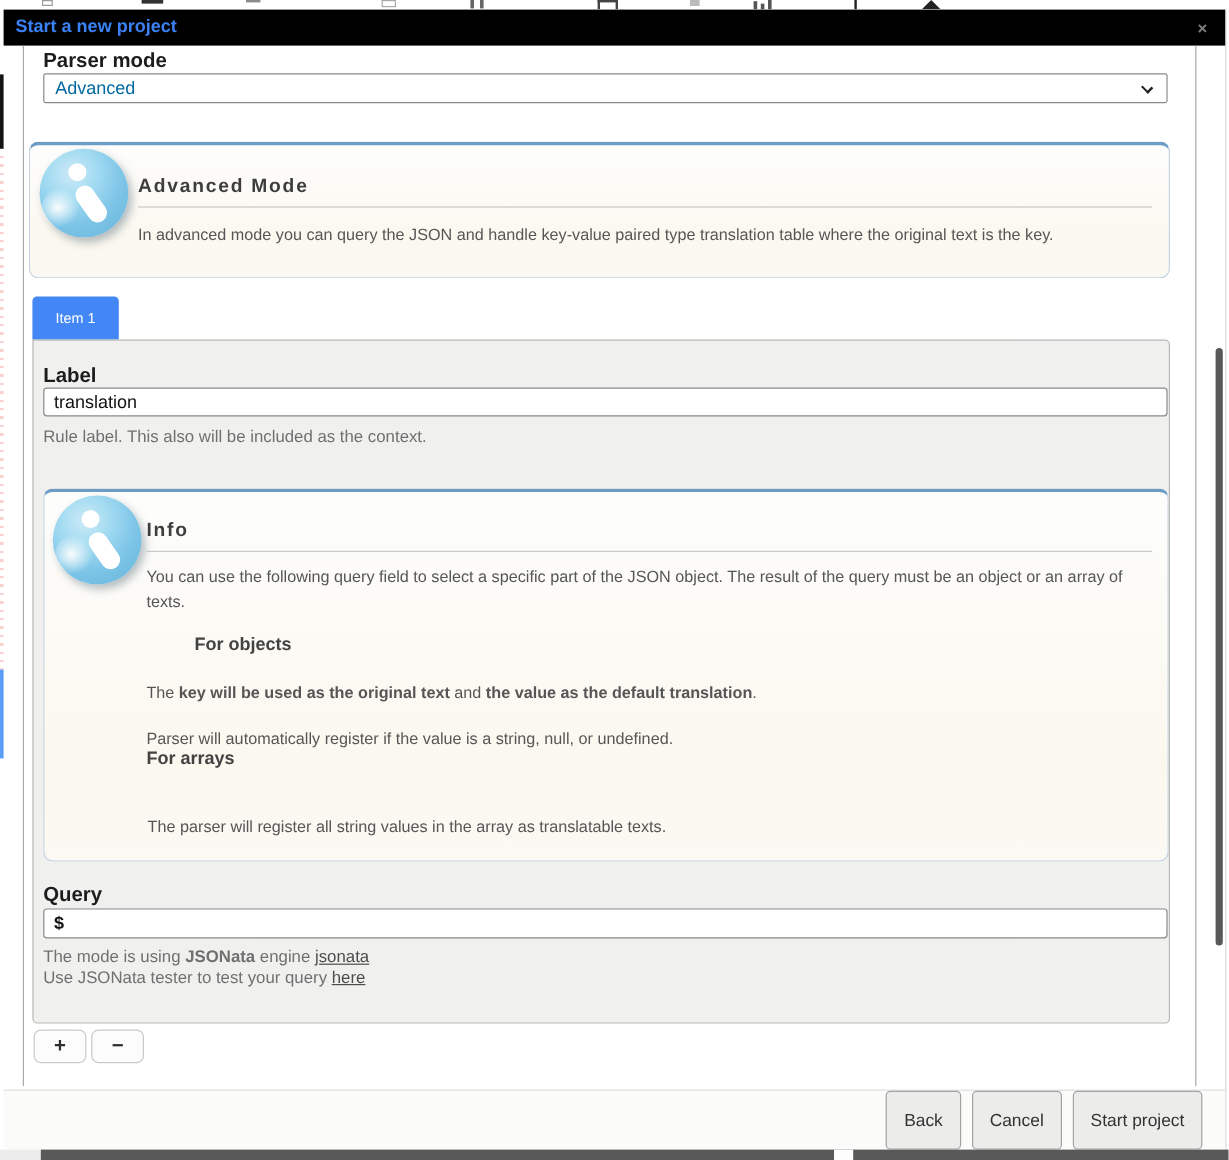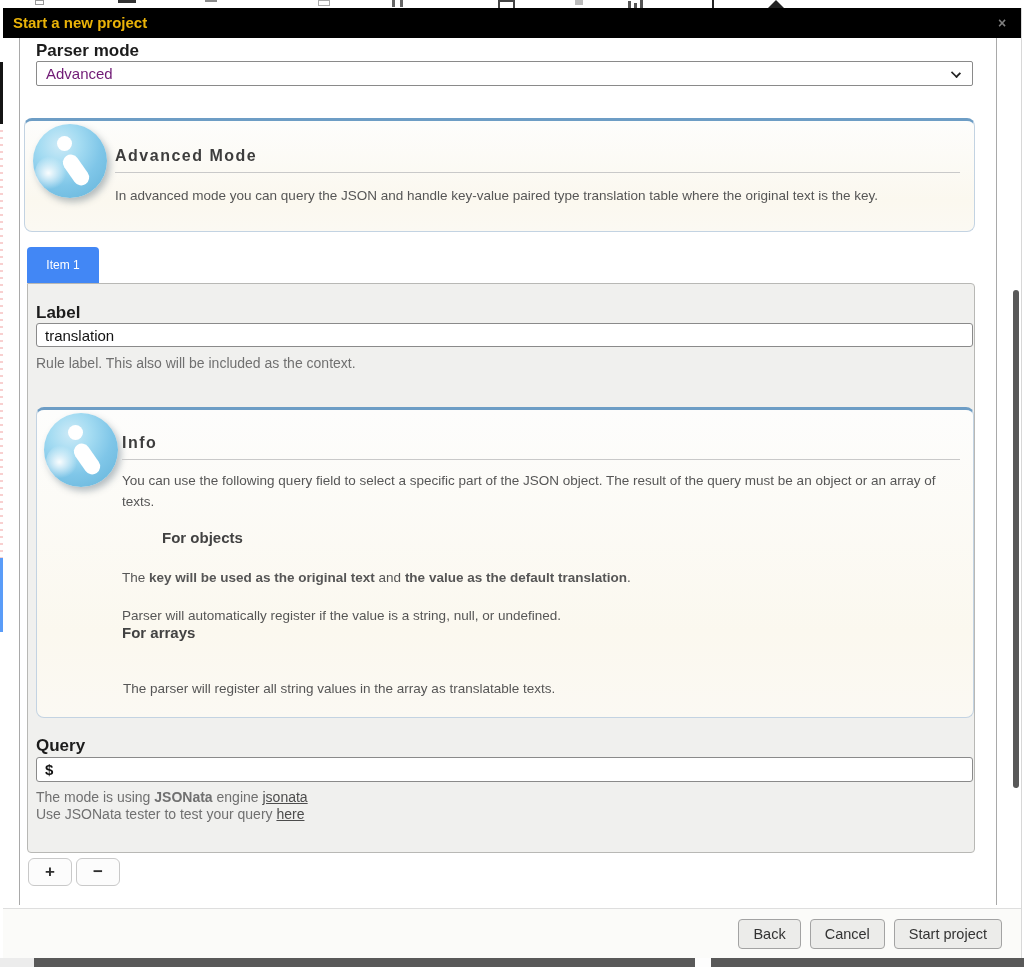--- a/index.html
+++ b/index.html
@@ -17,35 +17,35 @@
              background:repeating-linear-gradient(180deg, rgba(235,120,120,.35) 0 2px, transparent 2px 7px); }
   .bg-blue-seg { position:absolute; left:0; top:558px; width:4px; height:74px; background:#5a9cf8; }
   .bg-bottom-left { position:absolute; left:0; top:958px; width:34px; height:9px; background:#ececec; }
   .bg-bottom-bar { position:absolute; left:34px; top:958px; width:990px; height:9px; background:#595959; }
   .bg-bottom-gap { position:absolute; left:695px; top:958px; width:16px; height:9px; background:#fdfdfd; }
 
   
   .modal-bg { position:absolute; left:3px; top:8px; width:1018px; height:950px; background:#fff; }
   .modal-right-edge { position:absolute; left:1021px; top:8px; width:1px; height:950px; background:#d8d8d8; }
   .titlebar { position:absolute; left:3px; top:8px; width:1018px; height:30px; background:#000; }
-  .titlebar .title { position:absolute; left:10px; top:0; line-height:30px; color:#eab308; font-size:15px; font-weight:bold; }
+  .titlebar .title { position:absolute; left:10px; top:0; line-height:30px; color:#3b82f6; font-size:15px; font-weight:bold; }
   .titlebar .close { position:absolute; right:8px; top:0; width:22px; line-height:30px; text-align:center;
                      color:#7f7f7f; font-size:14px; font-weight:bold; cursor:pointer; }
   .edge-line { position:absolute; top:38px; width:1px; height:867px; background:#a9a9a9; }
   .edge-left { left:19px; } .edge-right { left:996px; }
 
   
   .field-label { position:absolute; font-size:17px; font-weight:bold; color:#1c1c1c; }
   .help-text { position:absolute; font-size:14px; color:#707070; }
   .help-text a { color:#4c4c4c; text-decoration:underline; cursor:pointer; }
 
   
   .select-box { position:absolute; left:36px; top:61px; width:937px; height:25px; background:#fff;
                 border:1px solid #8a8a8a; border-radius:2px; cursor:pointer; }
-  .select-box .sel-val { position:absolute; left:9px; top:0; line-height:23px; font-size:15px; color:#701a75; }
+  .select-box .sel-val { position:absolute; left:9px; top:0; line-height:23px; font-size:15px; color:#0369a1; }
   .chev { position:absolute; right:12px; top:7px; width:8px; height:8px;
           border-right:2px solid #222; border-bottom:2px solid #222; transform:rotate(45deg) scaleY(.8); }
 
   
   .ipanel { position:absolute; background:linear-gradient(180deg,#fdfdfc 0%,#fbf8ef 72%,#fbf9f3 100%);
             border:1px solid #c3d3e2; border-top:3px solid #6d9dc5; border-radius:8px; }
   .ipanel-h { position:absolute; font-size:16px; font-weight:bold; letter-spacing:1.5px; color:#3d3d3d; }
   .ipanel-hr { position:absolute; height:1px; background:#c9c9c9; }
   .ipanel-p { position:absolute; font-size:13.5px; line-height:21px; color:#565656; }
   .ipanel-sub { position:absolute; font-size:15px; font-weight:bold; color:#424242; }
@@ -68,21 +68,21 @@
   .text-input { position:absolute; height:24px; background:#fff; border:1px solid #8a8a8a; border-radius:3px;
                 font-family:"Liberation Sans", sans-serif; font-size:15px; color:#111; padding:0 8px; }
 
   
   .mini-btn { position:absolute; top:858px; width:44px; height:28px; background:#fcfcfc; border:1px solid #c9c9c9;
               border-radius:6px; font-size:17px; font-weight:bold; color:#2e2e2e; text-align:center;
               line-height:25px; cursor:pointer; }
 
   
   .footer { position:absolute; left:3px; top:908px; width:1018px; height:50px; background:#fbfbf9;
-            border-top:1px solid #dedede; display:flex; justify-content:flex-end; align-items:center;
+            border-top:1px solid #dedede; display:flex; justify-content:flex-end; 
             gap:9px; padding-right:19px; }
   .footer button { background:#ececea; border:1px solid #a3a3a3; border-radius:4px; color:#333;
             font-family:"Liberation Sans", sans-serif; font-size:14.5px; padding:6px 14px; cursor:pointer; }
 
   
   .scroll-thumb { position:absolute; left:1013px; top:290px; width:6px; height:498px;
                   background:#585858; border-radius:3px; cursor:pointer; }
 </style>
 </head>
 <body>

